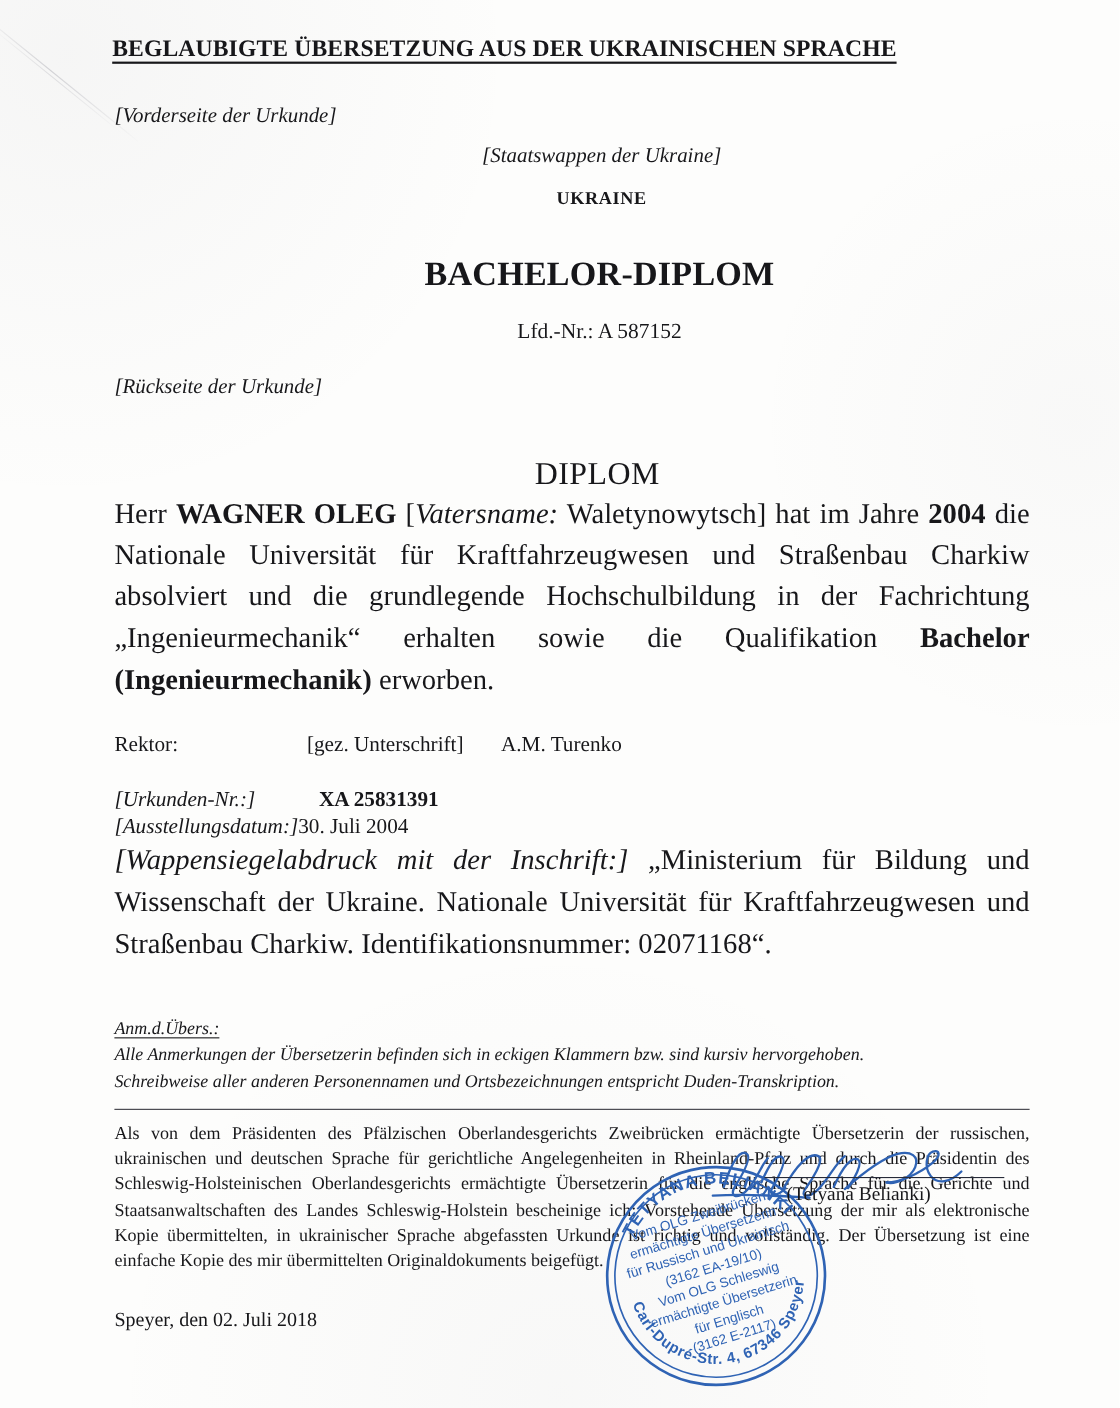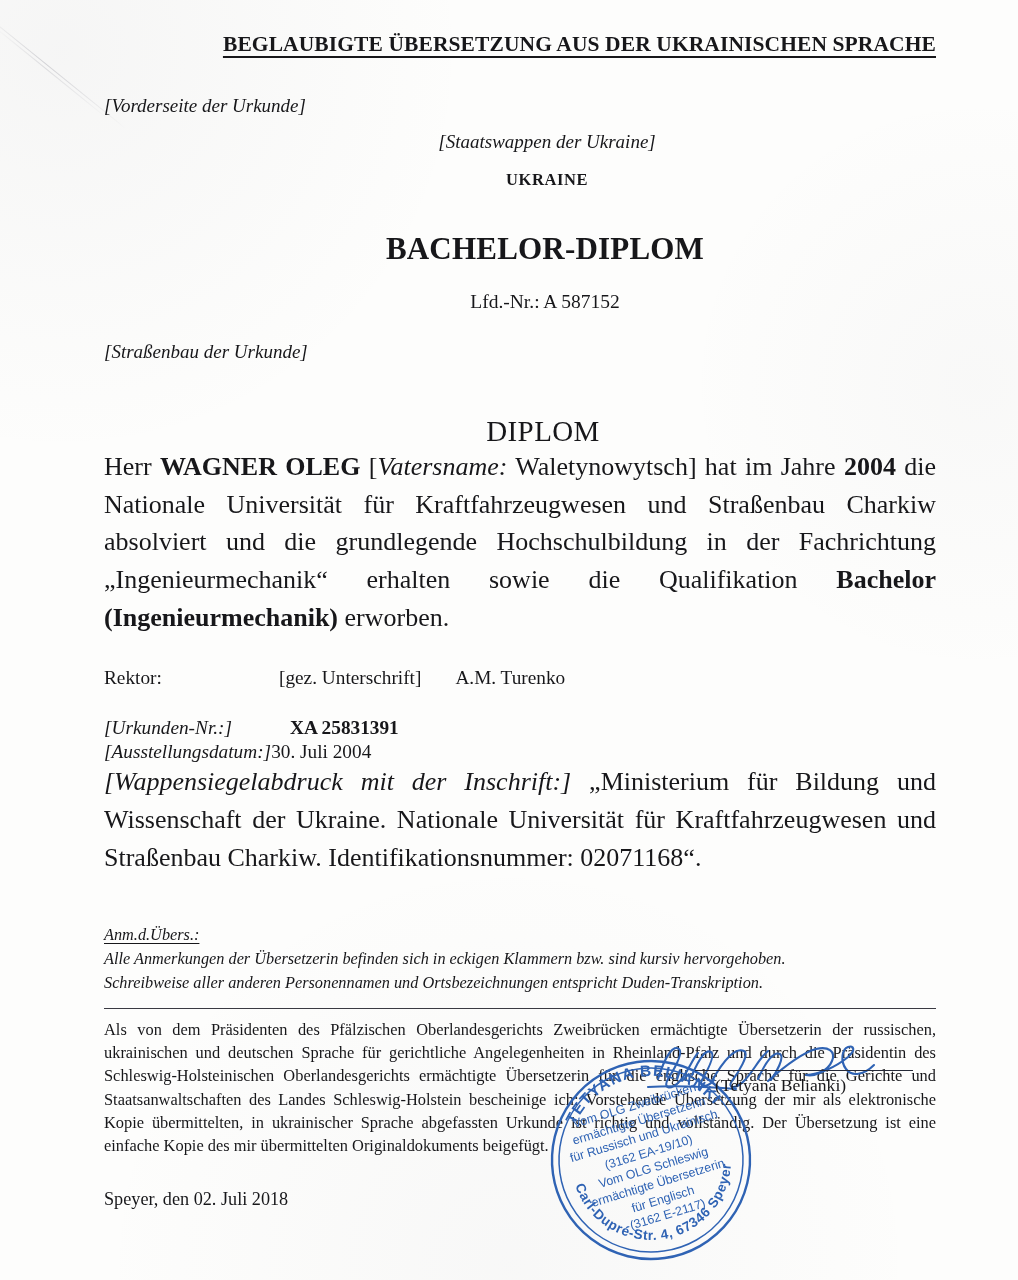--- a/index.html
+++ b/index.html
@@ -40,21 +40,21 @@
   .scan-streak.b { top: 26px; left: -6px; width: 150px; opacity: .7; }
 
   .content {
     position: absolute;
     left: 104px;
     top: 0;
     width: 832px;
   }
 
   .doc-title {
-    text-align: right;
+    text-align: left;
     font-weight: bold;
     font-size: 21.5px;
     letter-spacing: .1px;
     padding-top: 32px;
     text-decoration: underline;
     text-underline-offset: 5px;
     white-space: nowrap;
     margin-left: -2px;
   }
 
@@ -255,21 +255,21 @@
     <div class="side-note">[Vorderseite der Urkunde]</div>
 
     <div class="center-note">[Staatswappen der Ukraine]</div>
 
     <div class="country">UKRAINE</div>
 
     <div class="big-title">BACHELOR-DIPLOM</div>
 
     <div class="serial">Lfd.-Nr.: A 587152</div>
 
-    <div class="side-note back">[Straßenbau der Urkunde]</div>
+    <div class="side-note back">[Rückseite der Urkunde]</div>
 
     <div class="diplom">DIPLOM</div>
 
     <p class="body-par par-main"><span>Herr </span><b>WAGNER OLEG</b><span> [</span><i>Vatersname:</i><span> Waletynowytsch] hat im Jahre </span><b>2004</b><span> die Nationale Universität für Kraftfahrzeugwesen und Straßenbau Charkiw absolviert und die grundlegende Hochschulbildung in der Fachrichtung „Ingenieurmechanik“ erhalten sowie die Qualifikation </span><b>Bachelor (Ingenieurmechanik)</b><span> erworben.</span></p>
 
     <div class="rektor-row">
       <span class="rektor-label">Rektor:</span>
       <span class="rektor-sig">[gez. Unterschrift]</span>
       <span class="rektor-name">A.M. Turenko</span>
     </div>

